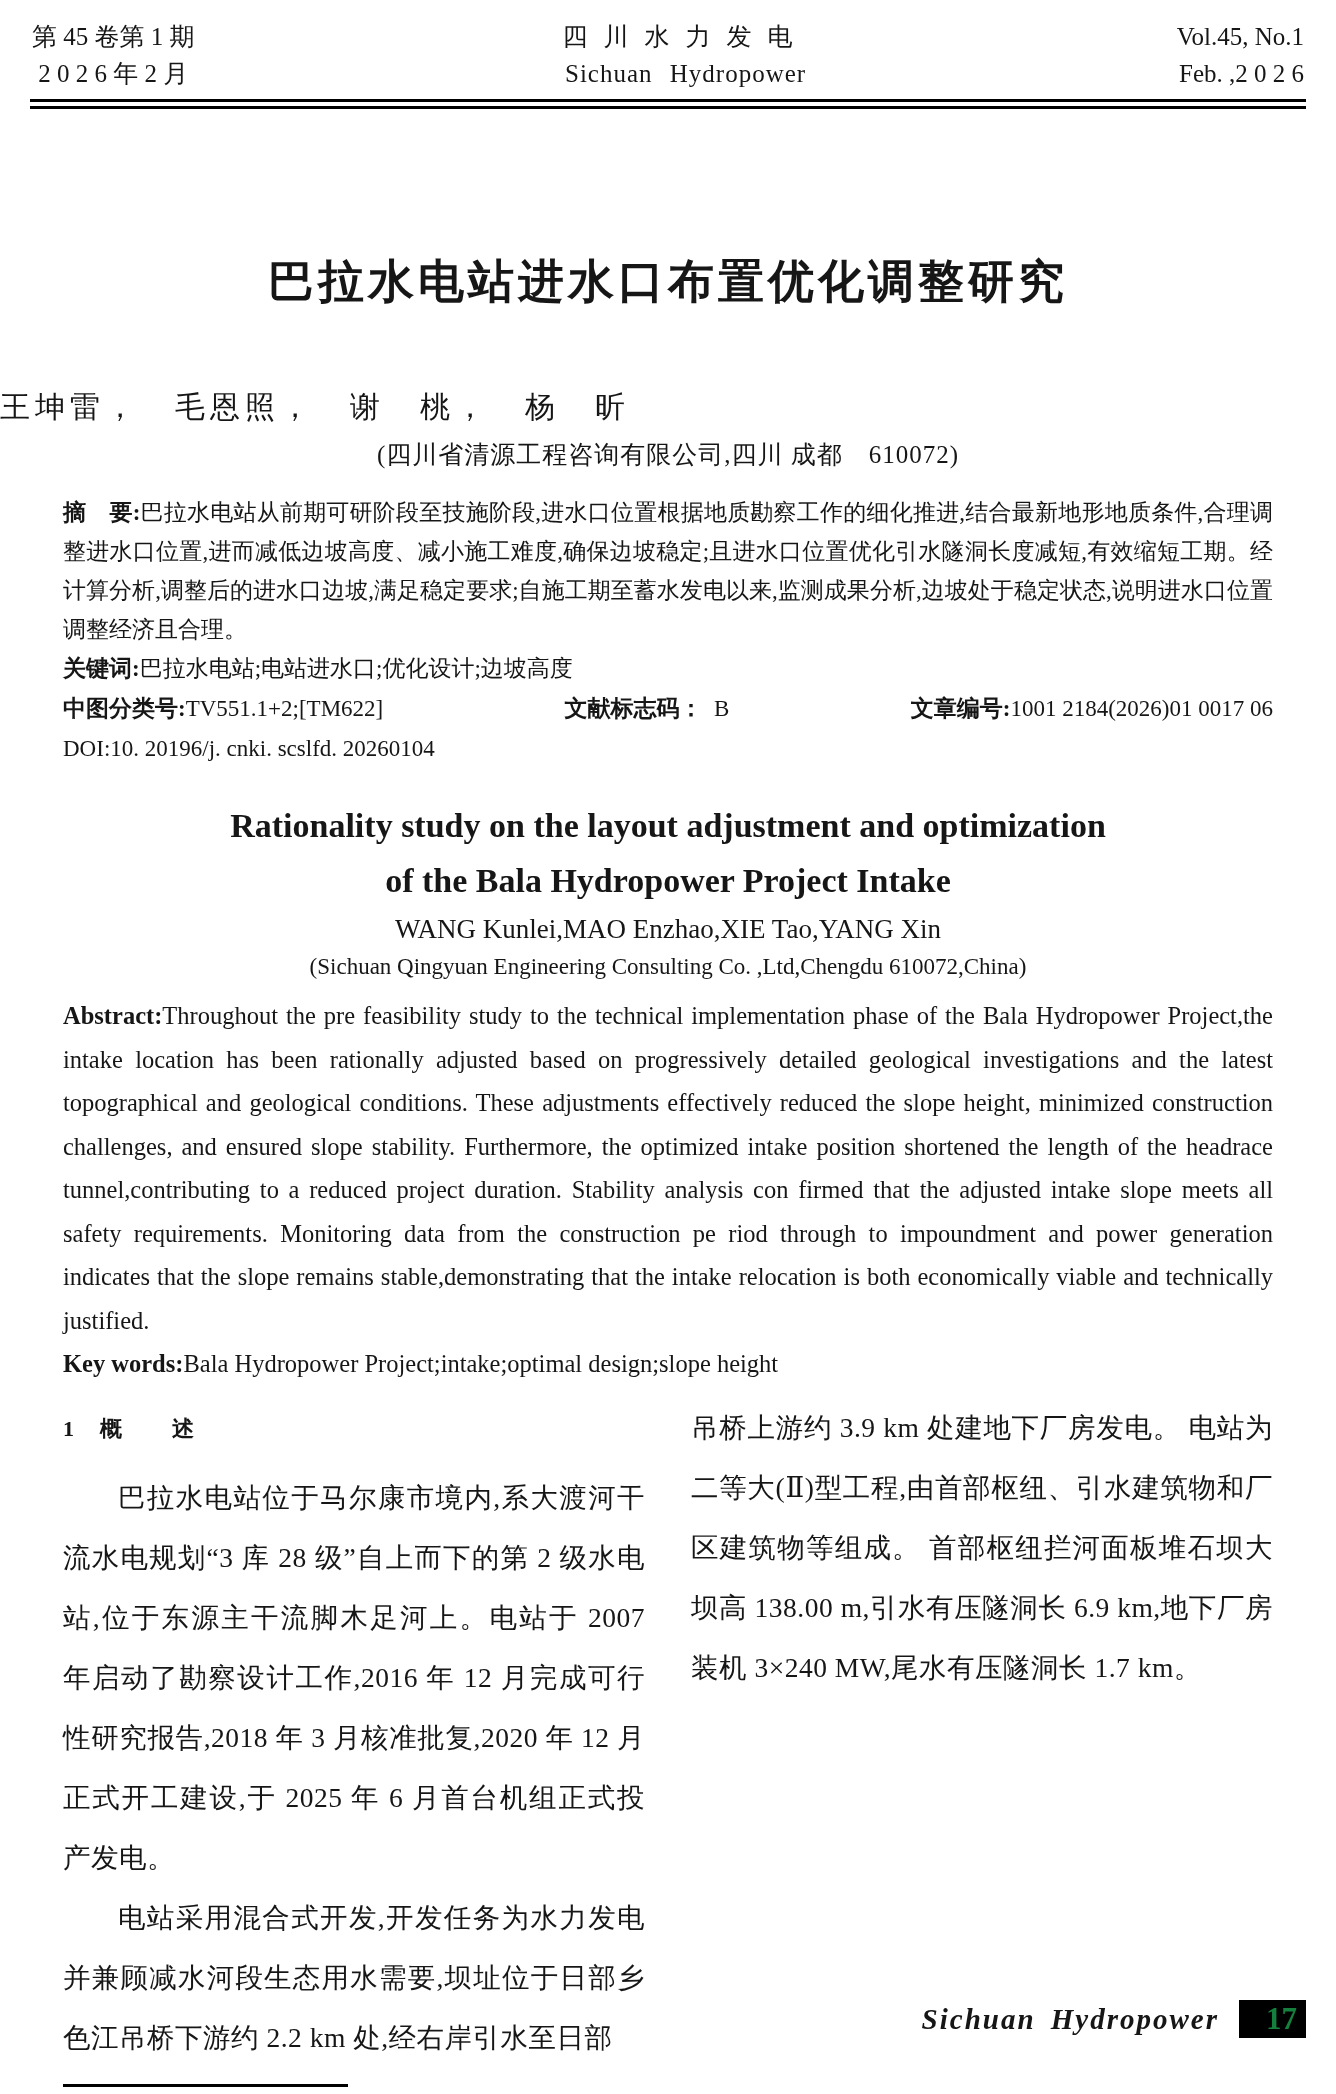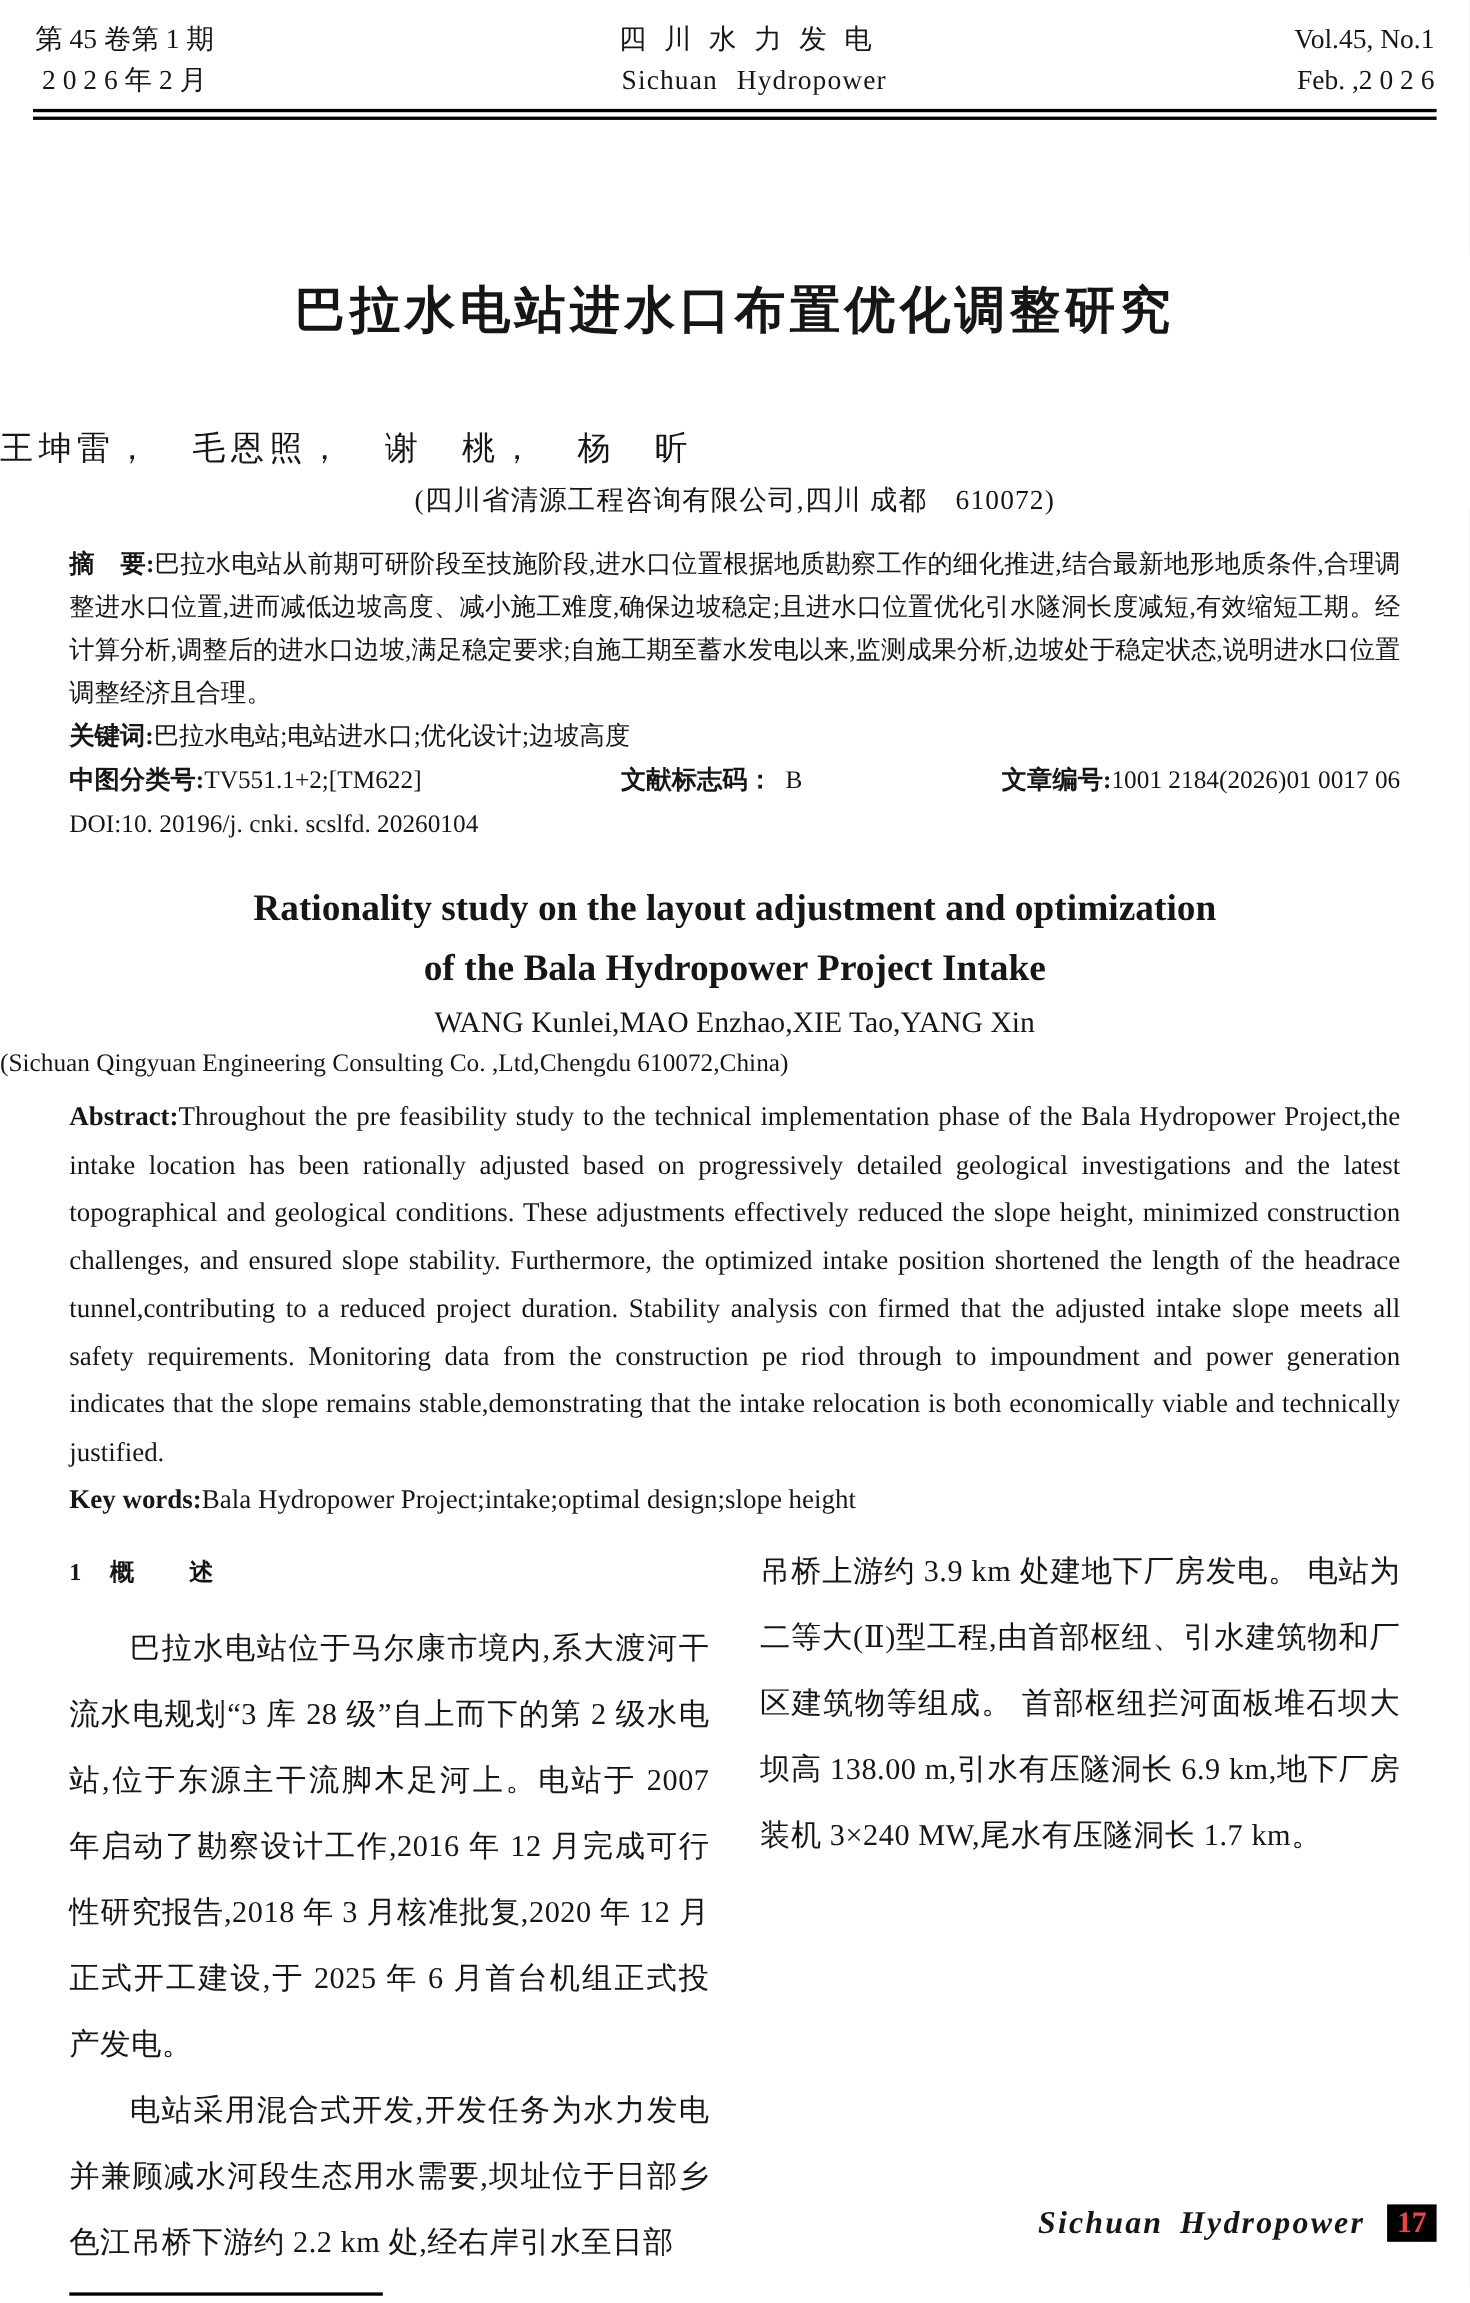--- a/index.html
+++ b/index.html
@@ -80,21 +80,21 @@
     font-weight: bold;
     line-height: 55px;
   }
   .en-authors {
     margin-top: 6px;
     text-align: center;
     font-size: 27px;
   }
   .en-affil {
     margin-top: 9px;
-    text-align: left;
+    text-align: center;
     font-size: 23px;
   }
   .en-abstract {
     margin: 14px 63px 0 63px;
     font-size: 24.5px;
     line-height: 43.5px;
     text-align: justify;
   }
   .en-keywords {
     margin: 0 63px;
@@ -143,24 +143,24 @@
   }
   .footer-journal {
     font-size: 29px;
     font-weight: bold;
     font-style: italic;
     letter-spacing: 2px;
     word-spacing: 6px;
   }
   .page-box {
     background: #000;
-    color: #ef4444;
-    font-size: 27px;
-    font-weight: bold;
-    padding: 3px 9px 4px 9px;
+    color: #15803d;
+    font-size: 31px;
+    font-weight: bold;
+    padding: 3px 9px 4px 27px;
     line-height: 1;
   }
 </style>
 </head>
 <body>
 
 <div class="page">
 
   <div class="jheader">
     <div class="h-left">

